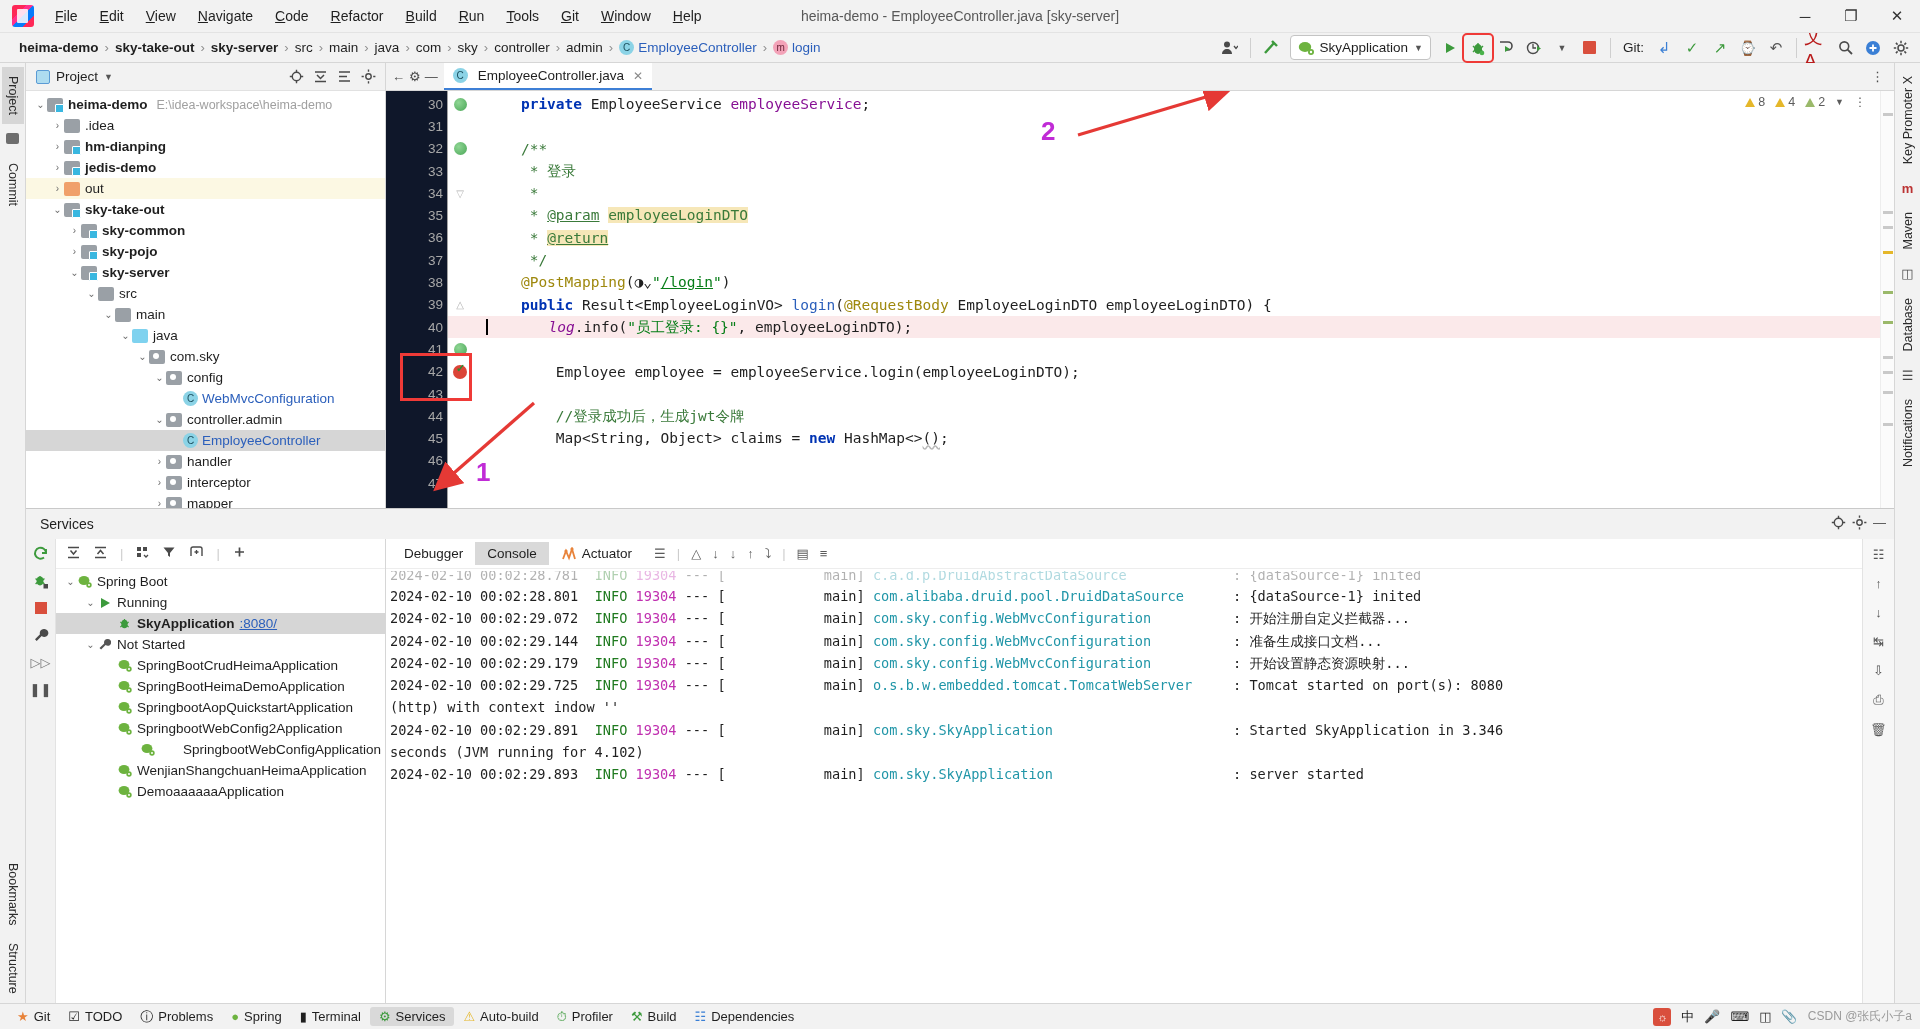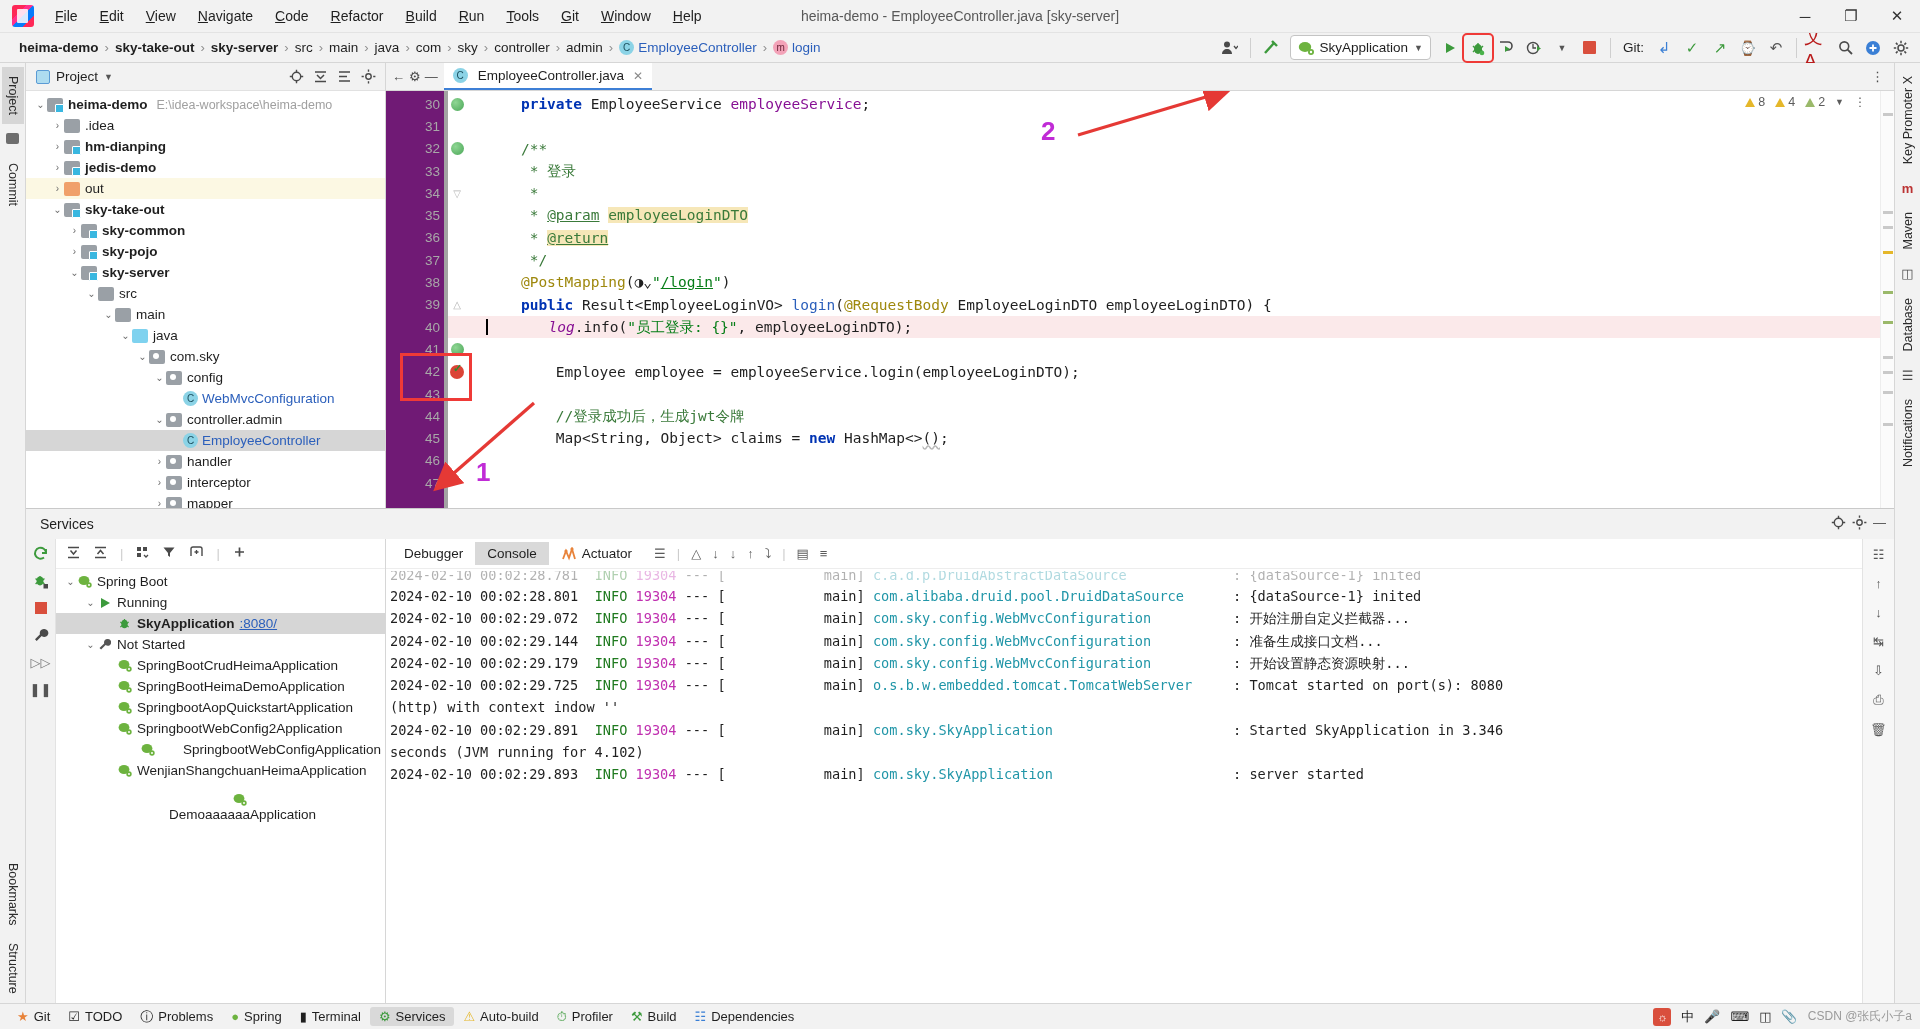--- a/index.html
+++ b/index.html
@@ -115,21 +115,21 @@
   .tb-left { display:flex; align-items:center; padding:0 6px; gap:4px; color:#4c4c4c; }
   .etab {
     display:flex; align-items:center; gap:6px; padding:0 9px; background:#fff;
     border-bottom:2.5px solid #3d7fd6; font-size:13.5px;
   }
   .etab .x { color:#8a8a8a; font-size:12px; margin-left:3px; }
   .tabbar .gear { margin-left:auto; display:flex; align-items:center; padding:0 10px; color:#4c4c4c; }
 
   .codearea { flex:1; display:flex; position:relative; overflow:hidden; }
   .gutter {
-    width:62px; background:#701a75; border-right:4px solid #a3a3a3;
+    width:62px; background:#0f172a; border-right:1px solid #a3a3a3;
     flex:none; position:relative; padding-top:2px;
   }
   .gl {
     height:22.3px; display:flex; align-items:center; justify-content:flex-end;
     padding-right:4px; color:#a8a8a8; font-size:13.5px; position:relative;
   }
   .gl .ln { width:22px; text-align:right; }
   .gl .marks { position:absolute; right:-23px; width:20px; display:flex; align-items:center; justify-content:center; }
   .bean { width:13px;height:13px;border-radius:50%;
           background:radial-gradient(circle at 35% 35%,#8fd694,#4aa657); }
@@ -880,21 +880,21 @@
                 <span class="arr empty">·</span>
                 <span class="leaf-ico">
                   <svg width="14" height="13" viewBox="0 0 14 13">
                     <ellipse cx="6" cy="5.5" rx="5.4" ry="4.6" fill="#6db33f"></ellipse>
                     <circle cx="11" cy="10" r="2.7" fill="#6db33f"></circle>
                     <circle cx="11" cy="10" r="1" fill="#fff"></circle>
                   </svg>
                 </span>
                 <span>WenjianShangchuanHeimaApplication</span>
               </div>
-              <div class="srow" style="padding-left: 48px; flex-direction: column;">
+              <div class="srow" style="padding-left: 48px;">
                 <span class="arr empty">·</span>
                 <span class="leaf-ico">
                   <svg width="14" height="13" viewBox="0 0 14 13">
                     <ellipse cx="6" cy="5.5" rx="5.4" ry="4.6" fill="#6db33f"></ellipse>
                     <circle cx="11" cy="10" r="2.7" fill="#6db33f"></circle>
                     <circle cx="11" cy="10" r="1" fill="#fff"></circle>
                   </svg>
                 </span>
                 <span>DemoaaaaaaApplication</span>
               </div>

